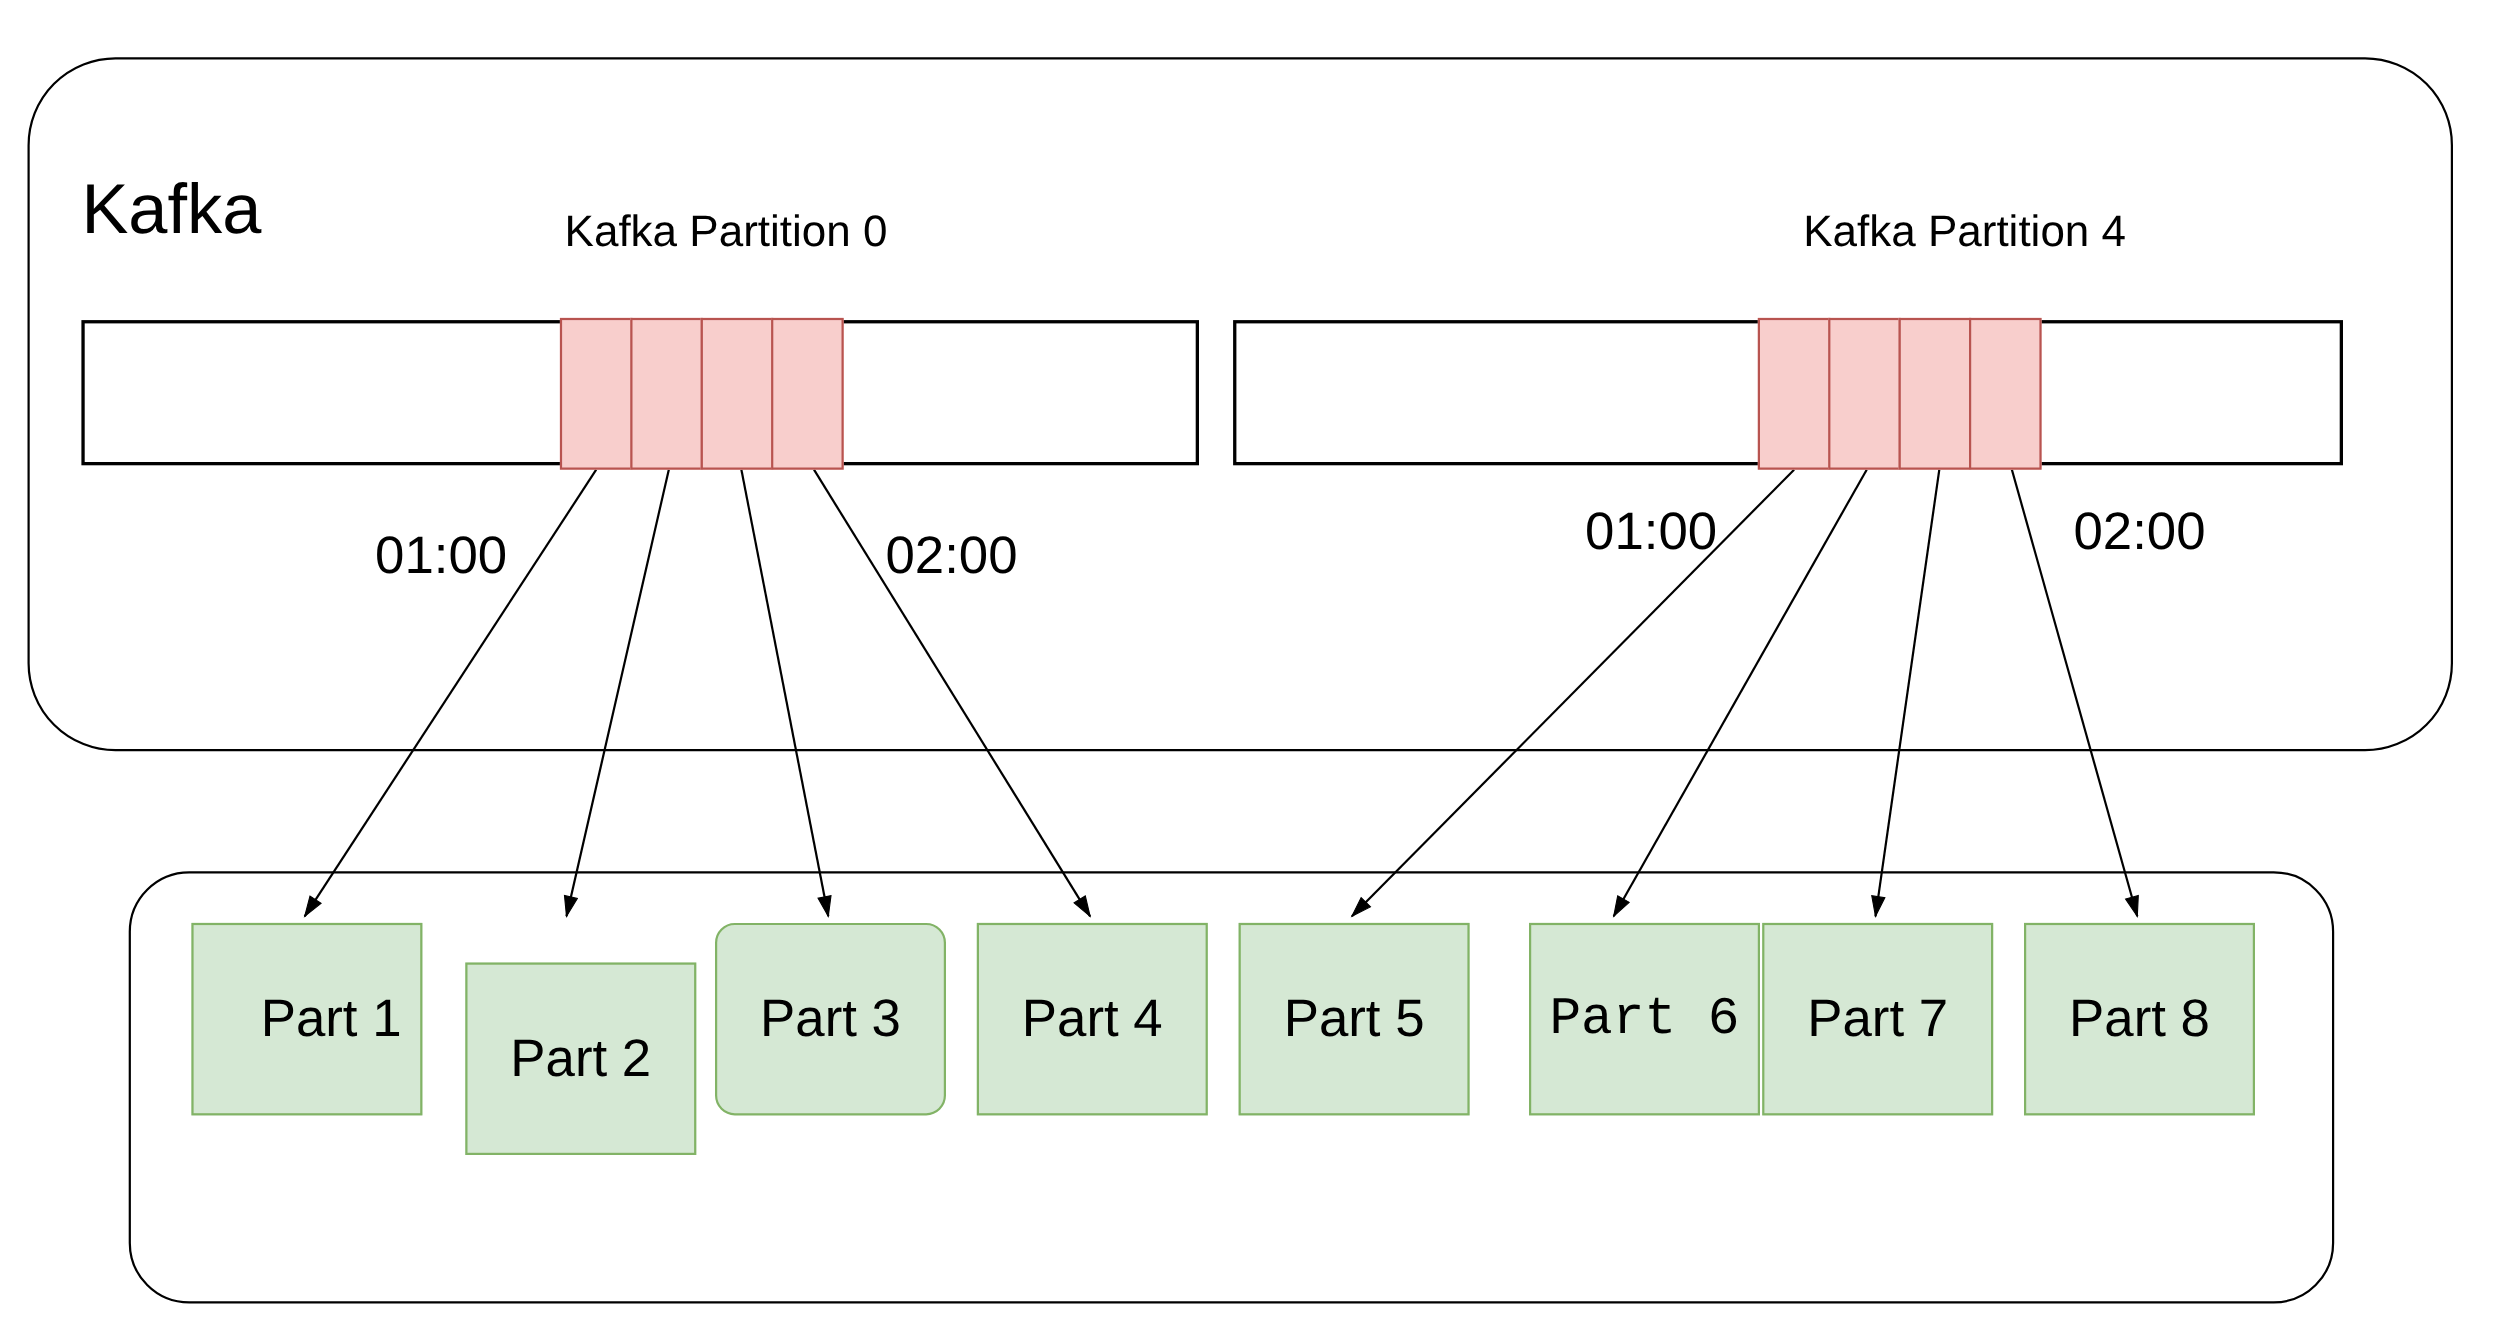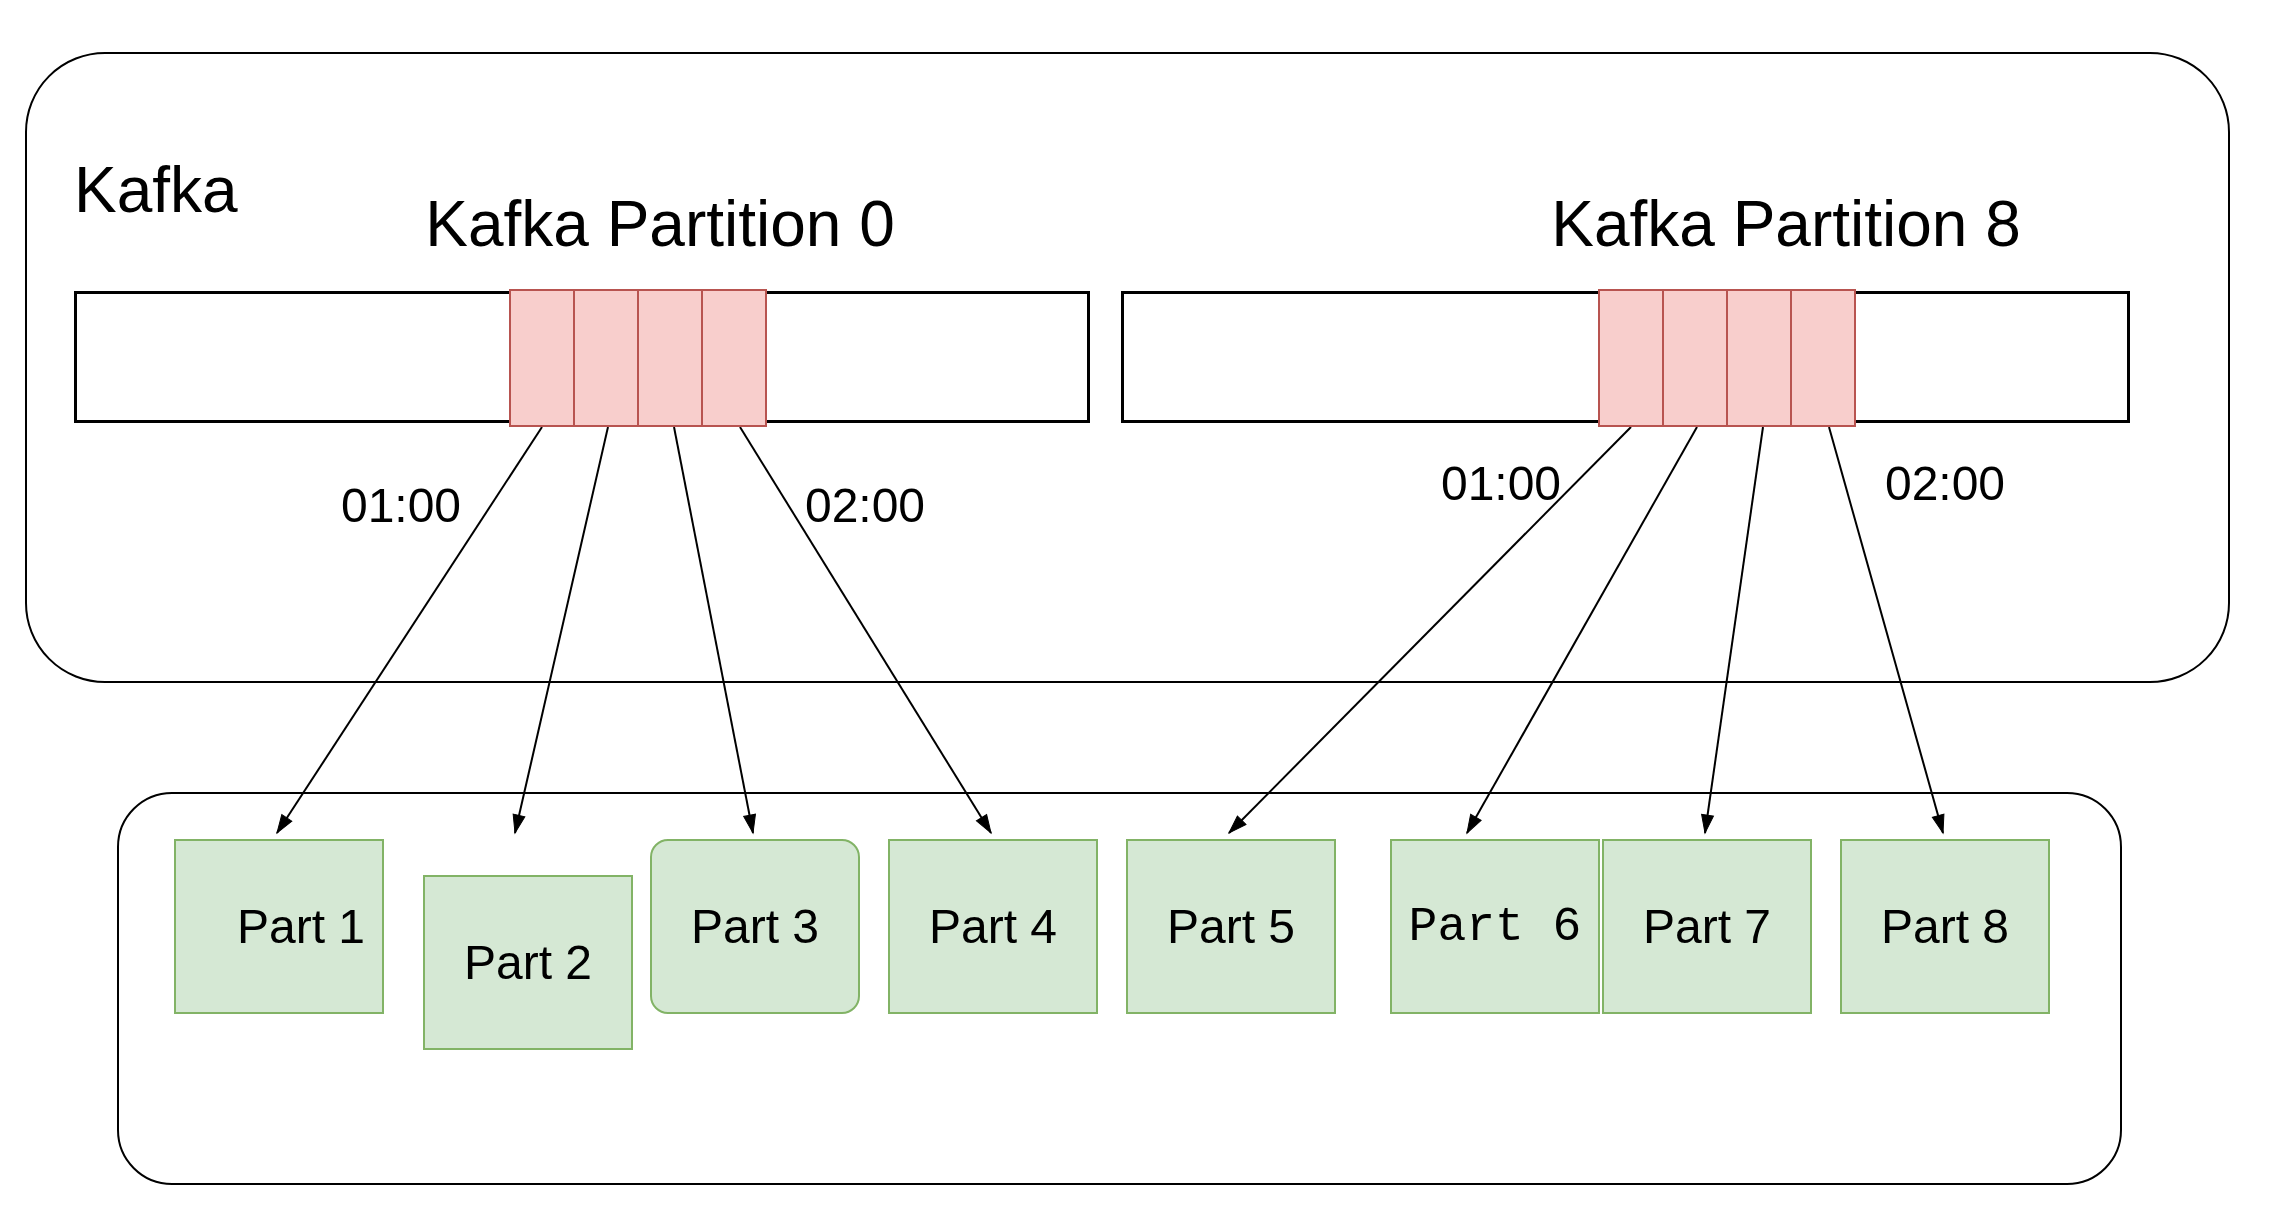--- a/index.html
+++ b/index.html
@@ -7,21 +7,21 @@
     position:relative;width:2280px;height:1214px;overflow:hidden;
     background:var(--background,#ffffff);
     font-family:"Liberation Sans",sans-serif;color:#000;
   }
   .container-box{position:absolute;border:2px solid var(--line,#000);background:transparent;box-sizing:border-box;}
   .kafka-box{left:25px;top:52px;width:2205px;height:631px;border-radius:80px;}
   .spark-box{left:117px;top:792px;width:2005px;height:393px;border-radius:55px;}
   .diagram-label{position:absolute;font-size:64px;line-height:1.1;white-space:nowrap;}
   .kafka-label{left:74px;top:155px;}
   .spark-label{left:28px;top:280px;}
-  .partition-title{position:absolute;top:189px;font-size:64px;line-height:1.1;transform:translateX(-50%);white-space:nowrap;}
+  .partition-title{position:absolute;top:189px;font-size:40px;line-height:1.1;transform:translateX(-50%);white-space:nowrap;}
   #title-p0{left:660px;}
   #title-p1{left:1786px;}
   .kbar{position:absolute;top:291px;height:132px;border:3px solid var(--line,#000);background:#fff;box-sizing:border-box;}
   #bar-p0{left:74px;width:1016px;}
   #bar-p1{left:1121px;width:1009px;}
   .red-seg{position:absolute;top:289px;height:138px;display:flex;}
   #red-seg-0{left:509px;}
   #red-seg-1{left:1598px;}
   .red-cell{width:66px;box-sizing:border-box;border:2px solid var(--highlight-stroke,#B85450);background:var(--highlight-fill,#F8CECC);}
   .red-cell + .red-cell{margin-left:-2px;}
@@ -57,21 +57,21 @@
       <line x1="1697" y1="427" x2="1467" y2="833" stroke="#000000" stroke-width="2" marker-end="url(#ah)"></line>
       <line x1="1763" y1="427" x2="1705" y2="833" stroke="#000000" stroke-width="2" marker-end="url(#ah)"></line>
       <line x1="1829" y1="427" x2="1943" y2="833" stroke="#000000" stroke-width="2" marker-end="url(#ah)"></line>
     </svg>
 
   <div class="container-box kafka-box"></div>
 
   <div class="diagram-label kafka-label">Kafka</div>
 
   <div class="partition-title" id="title-p0">Kafka Partition 0</div>
-  <div class="partition-title" id="title-p1">Kafka Partition 8</div>
+  <div class="partition-title" id="title-p1">Kafka Partition 4</div>
 
   <div class="kbar" id="bar-p0"></div>
   <div class="kbar" id="bar-p1"></div>
 
   <div class="red-seg" id="red-seg-0">
       <div class="red-cell"></div>
       <div class="red-cell"></div>
       <div class="red-cell"></div>
       <div class="red-cell"></div>
     </div>

